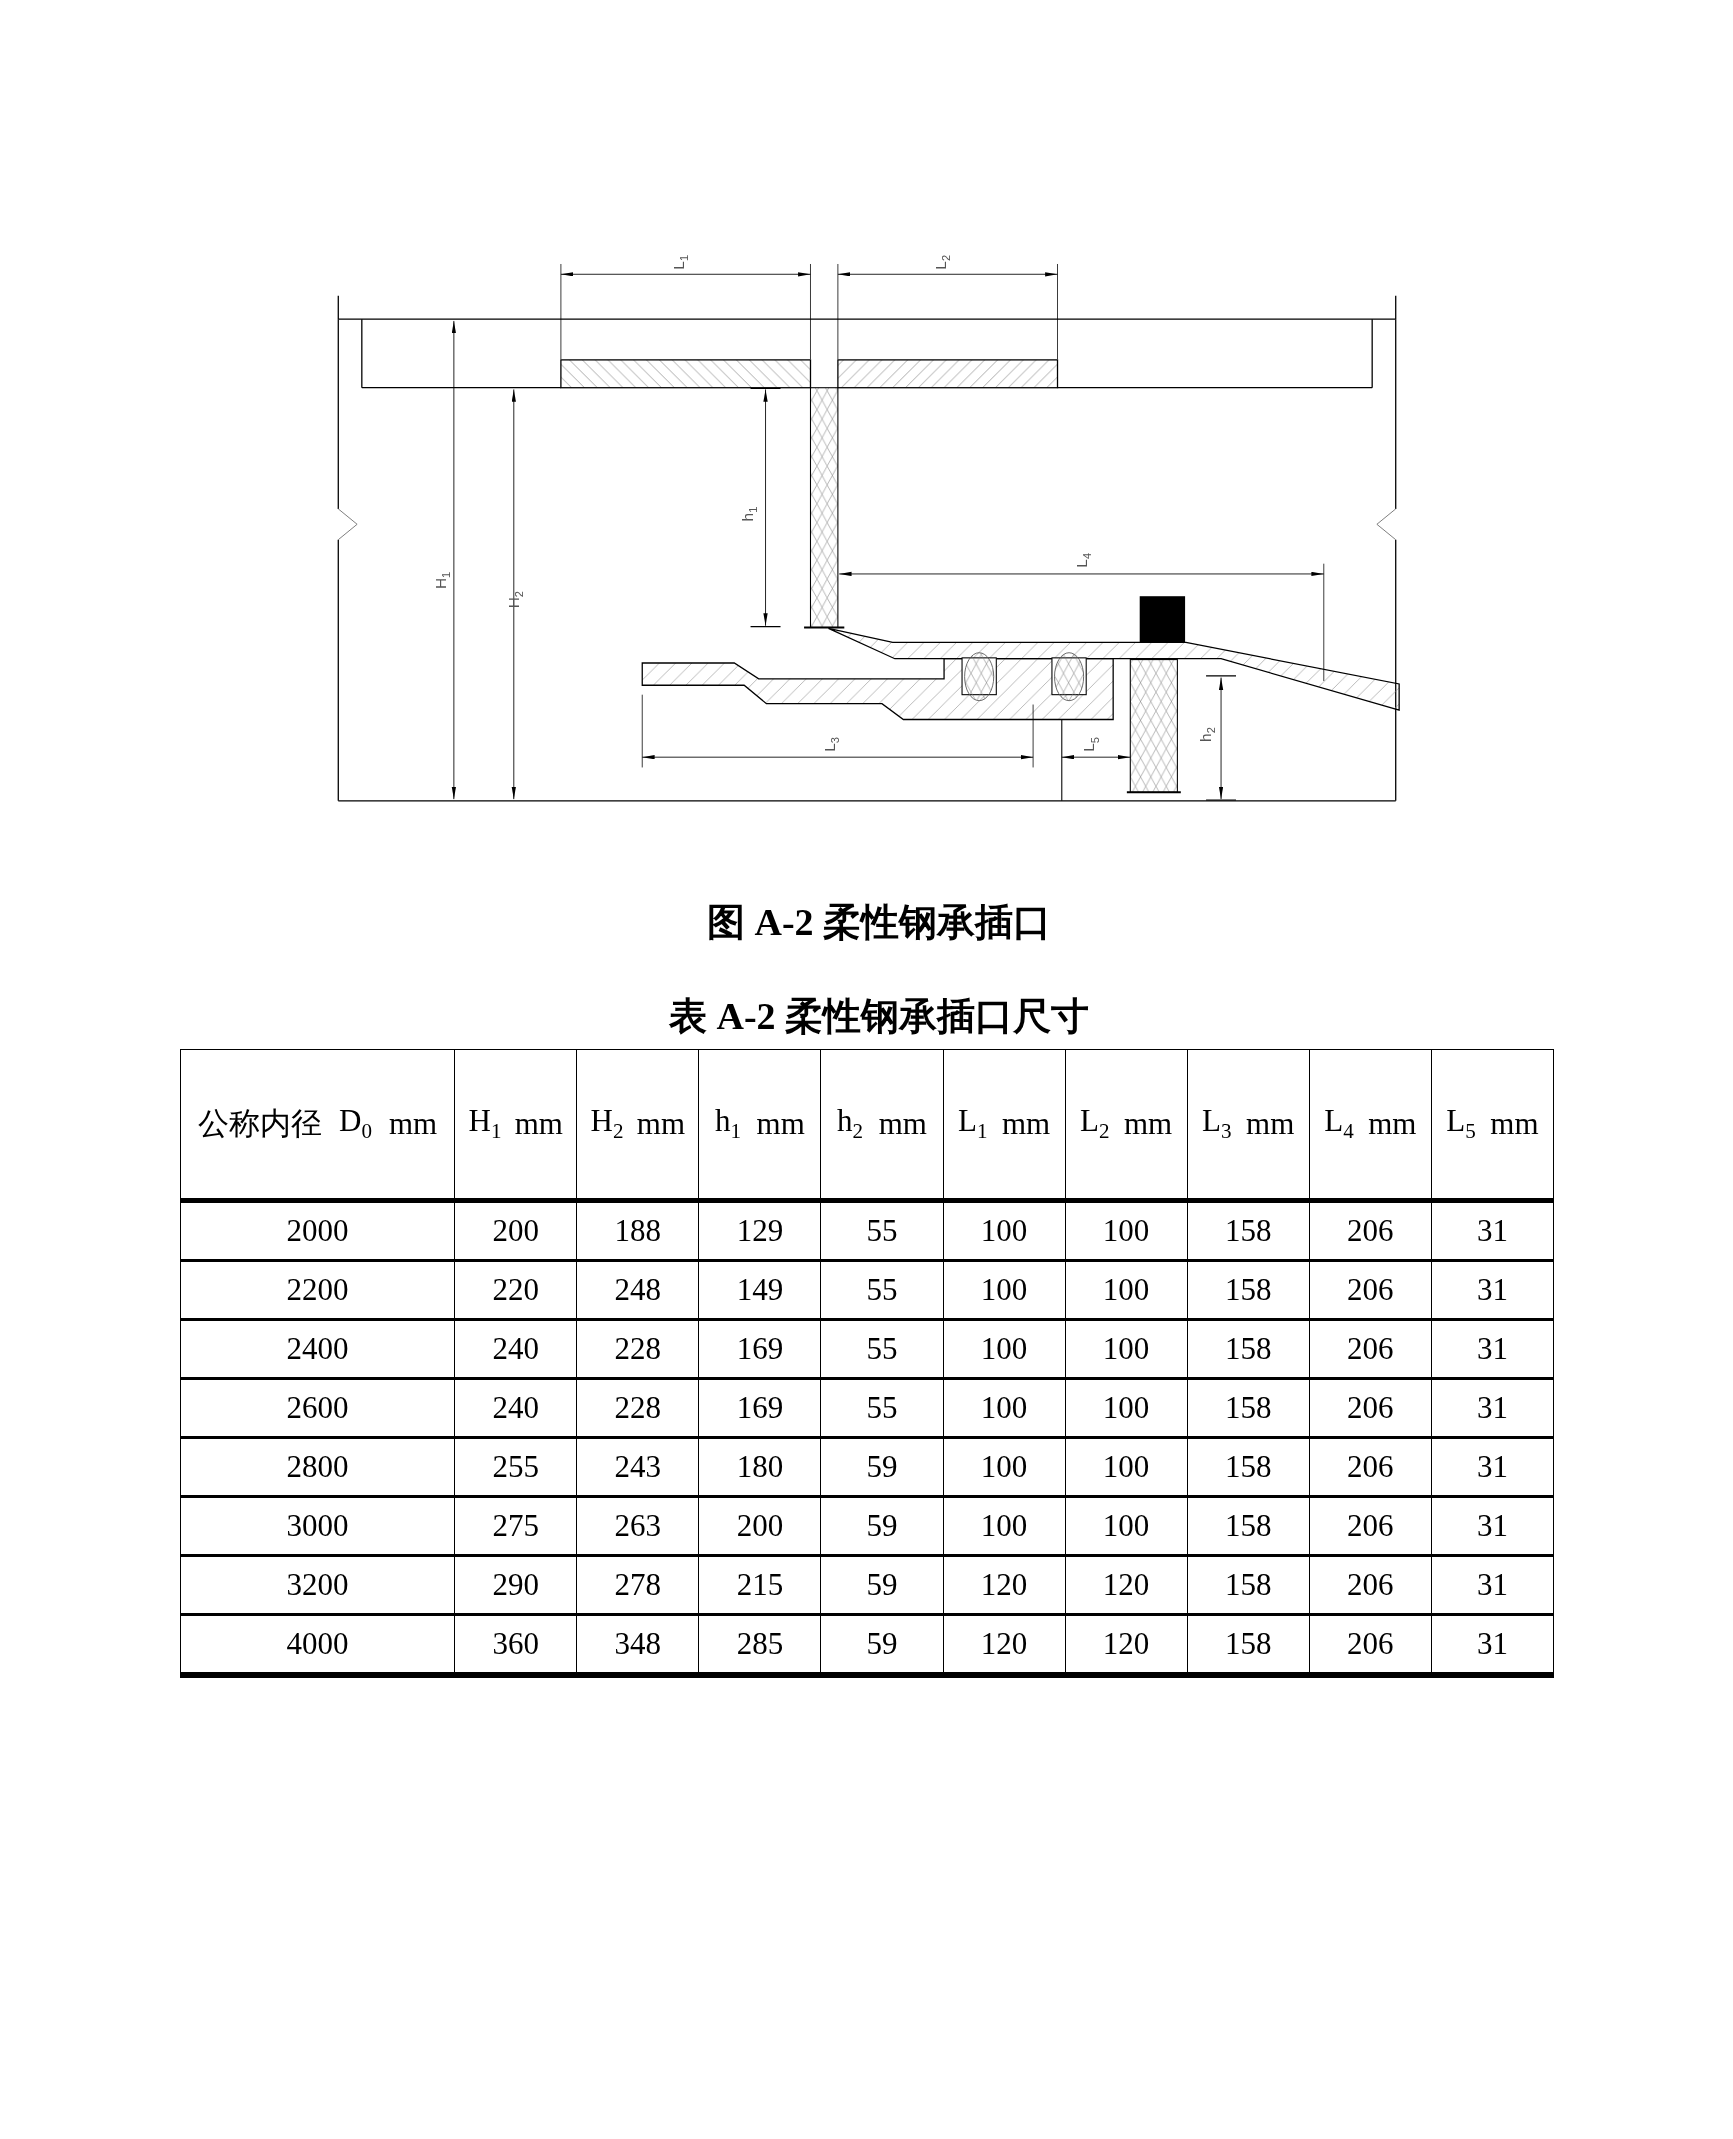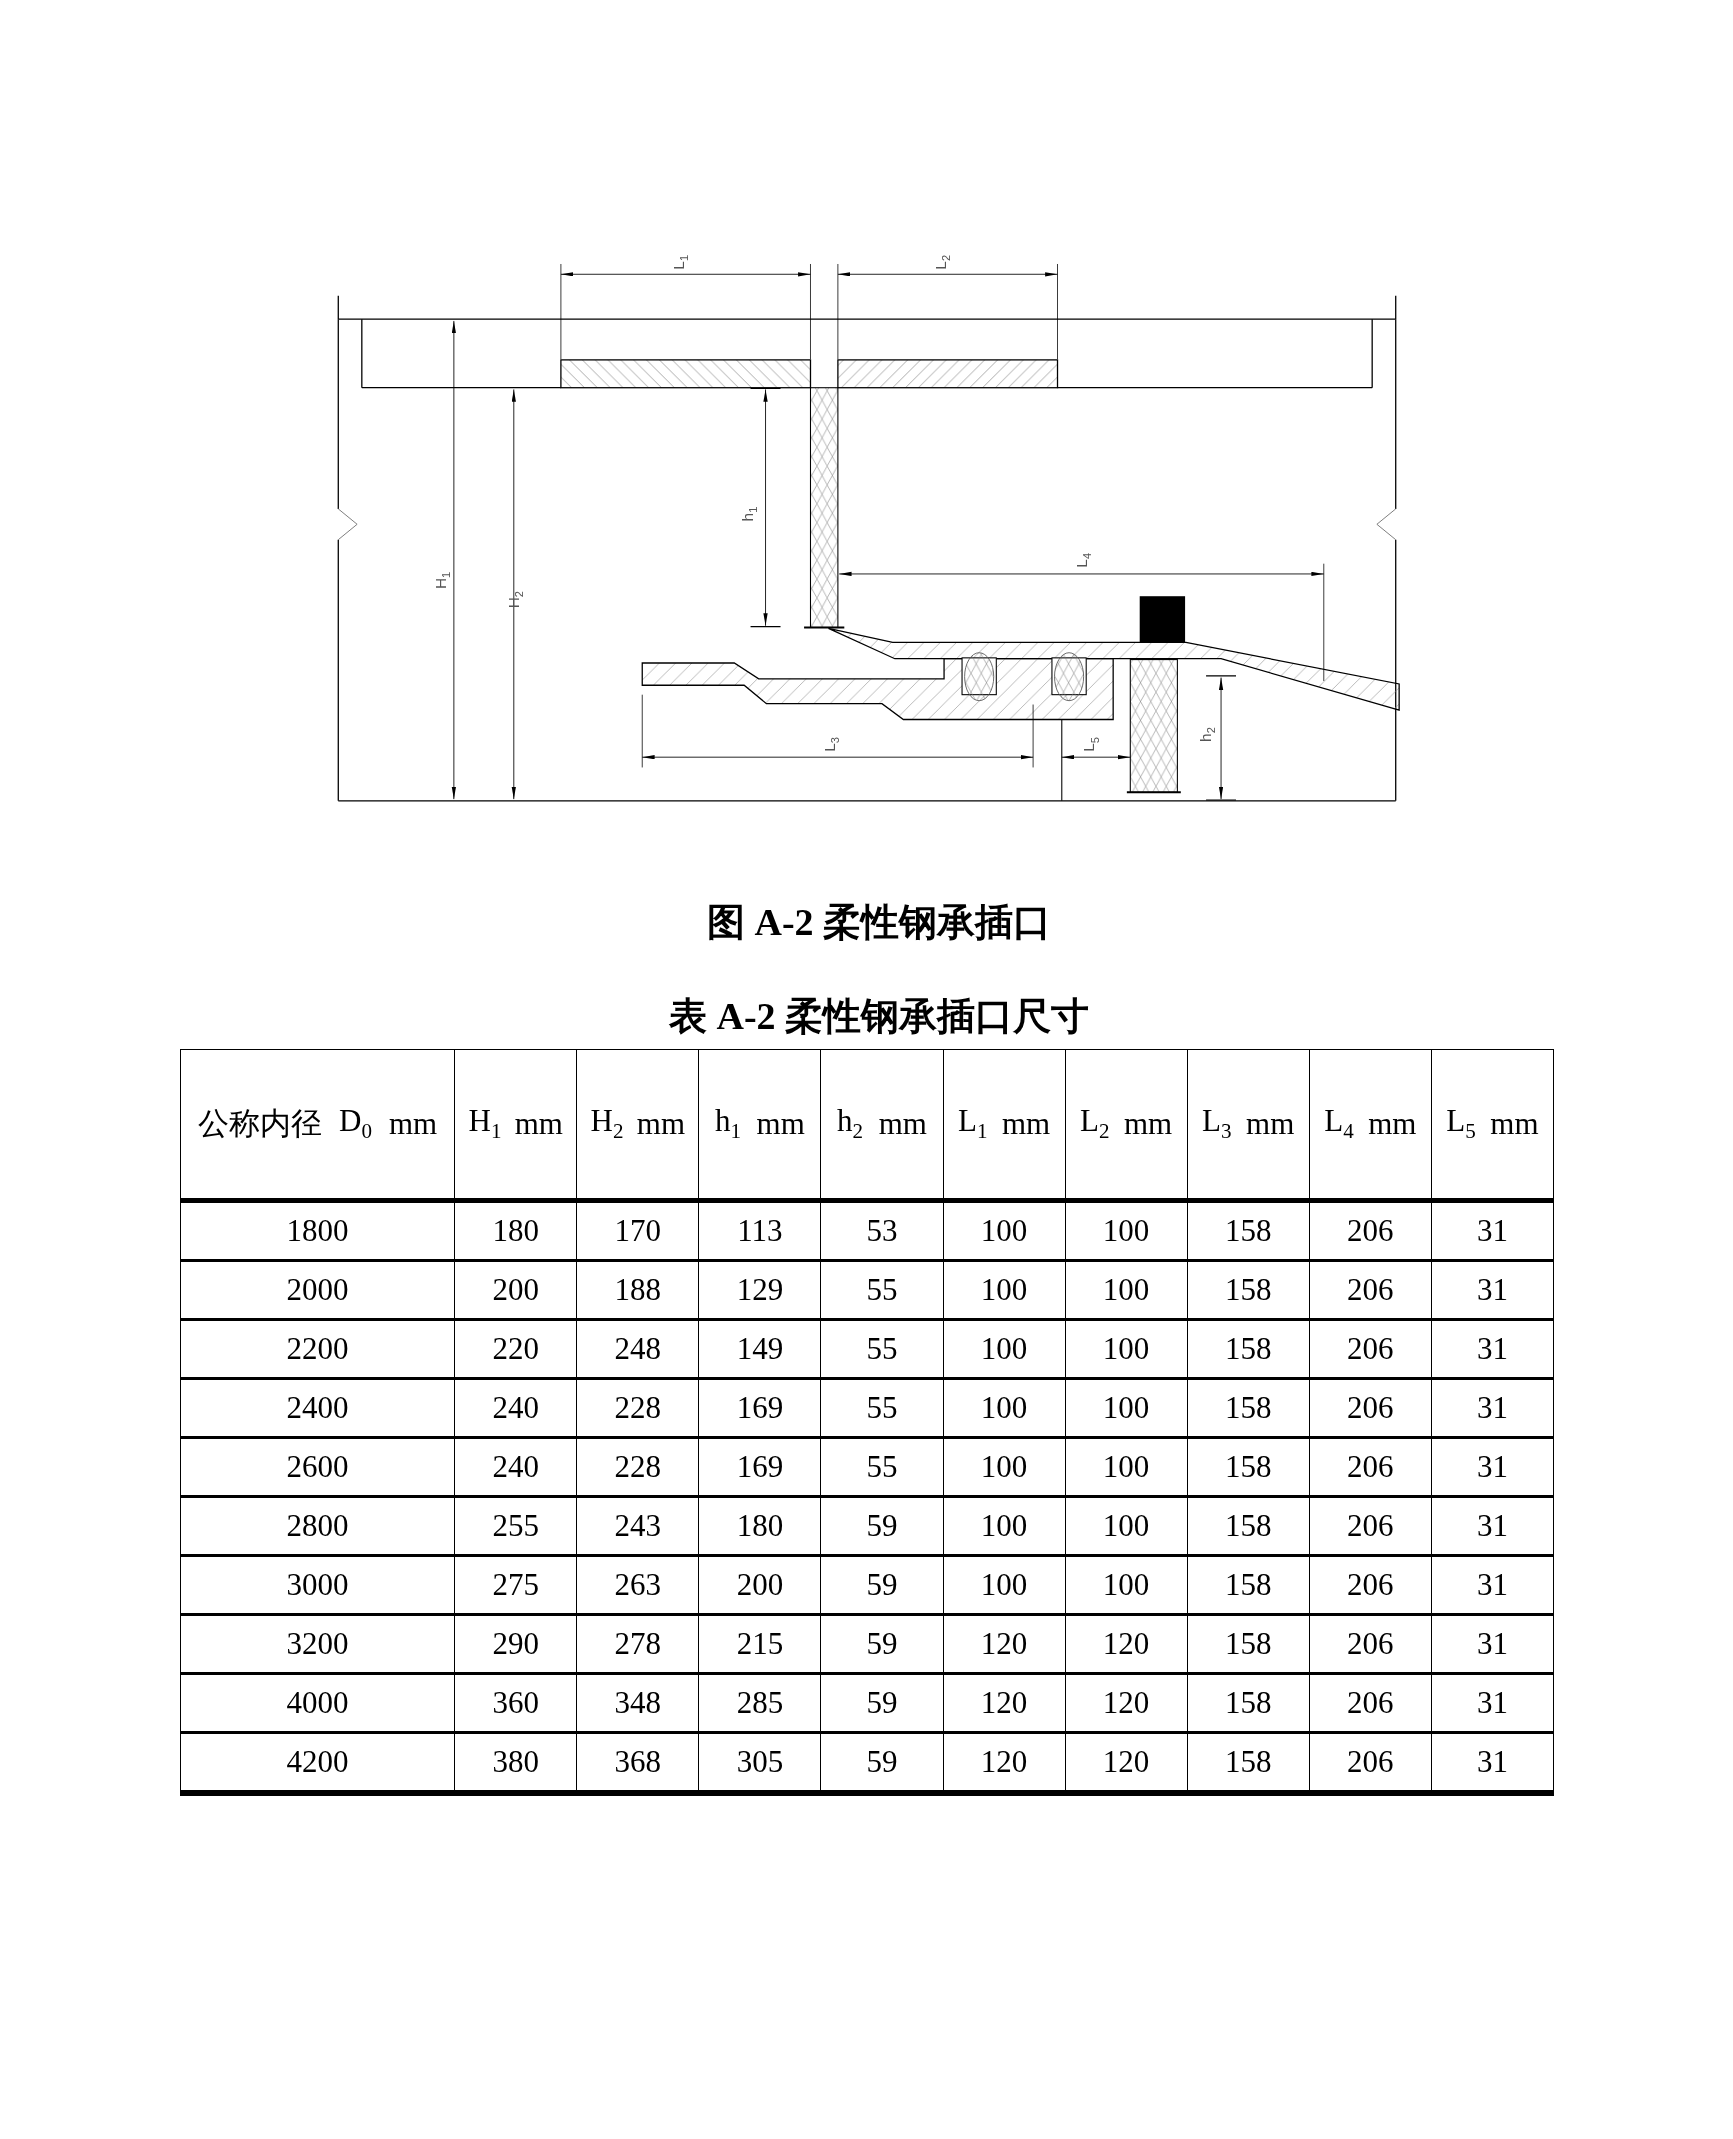--- a/index.html
+++ b/index.html
@@ -192,32 +192,20 @@
           <th>
             <div class="hcell">
               <div><span>L</span><sub>5</sub></div>
               <div>mm</div>
             </div>
           </th>
         </tr>
       </thead>
     <tbody id="tbody-main">
         <tr>
-          <td>1800</td>
-          <td>180</td>
-          <td>170</td>
-          <td>113</td>
-          <td>53</td>
-          <td>100</td>
-          <td>100</td>
-          <td>158</td>
-          <td>206</td>
-          <td>31</td>
-        </tr>
-        <tr>
           <td>2000</td>
           <td>200</td>
           <td>188</td>
           <td>129</td>
           <td>55</td>
           <td>100</td>
           <td>100</td>
           <td>158</td>
           <td>206</td>
           <td>31</td>
@@ -299,29 +287,17 @@
           <td>360</td>
           <td>348</td>
           <td>285</td>
           <td>59</td>
           <td>120</td>
           <td>120</td>
           <td>158</td>
           <td>206</td>
           <td>31</td>
         </tr>
-        <tr>
-          <td>4200</td>
-          <td>380</td>
-          <td>368</td>
-          <td>305</td>
-          <td>59</td>
-          <td>120</td>
-          <td>120</td>
-          <td>158</td>
-          <td>206</td>
-          <td>31</td>
-        </tr>
       </tbody>
   </table>
 
 </div>
 
 
 </body></html>

